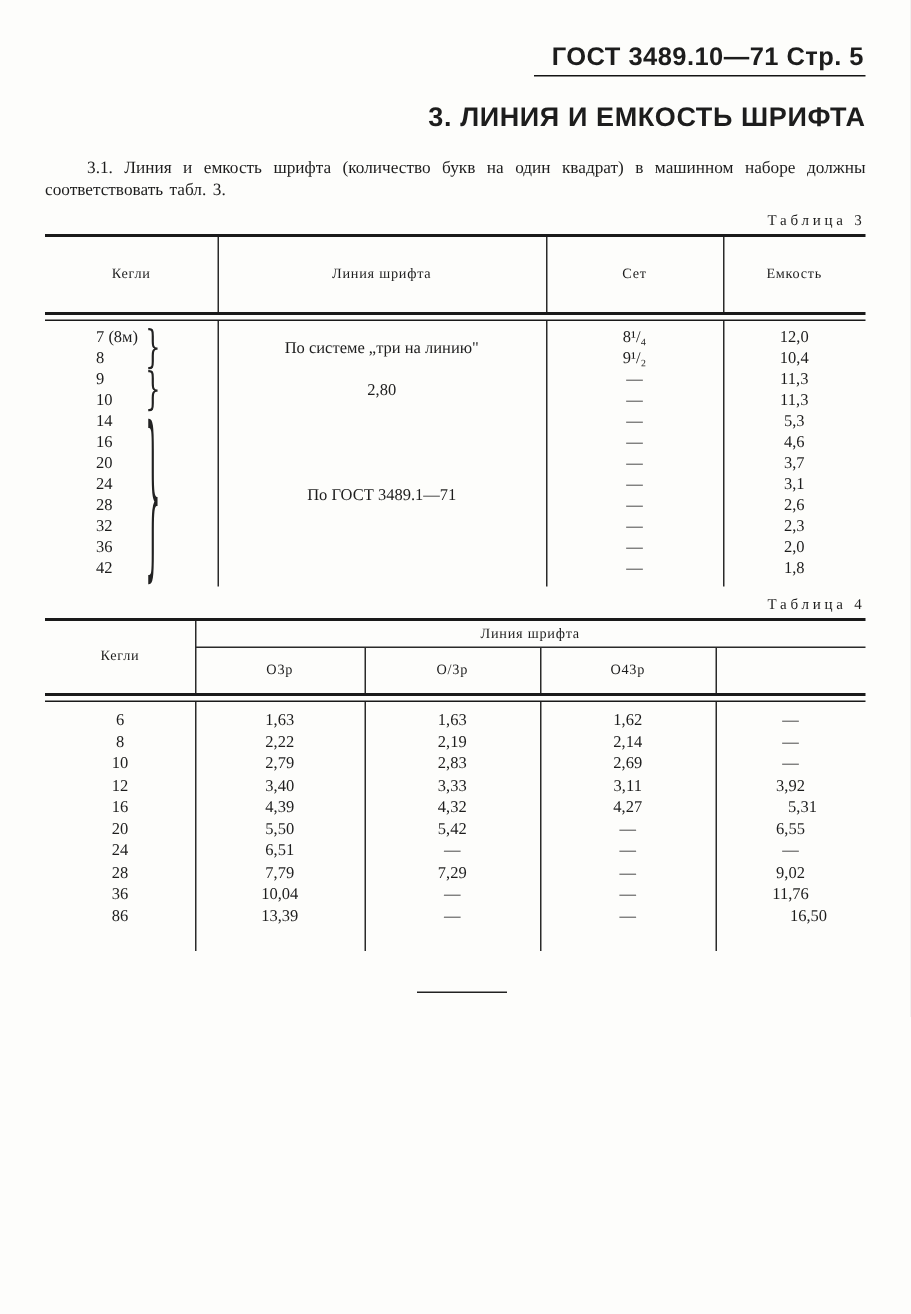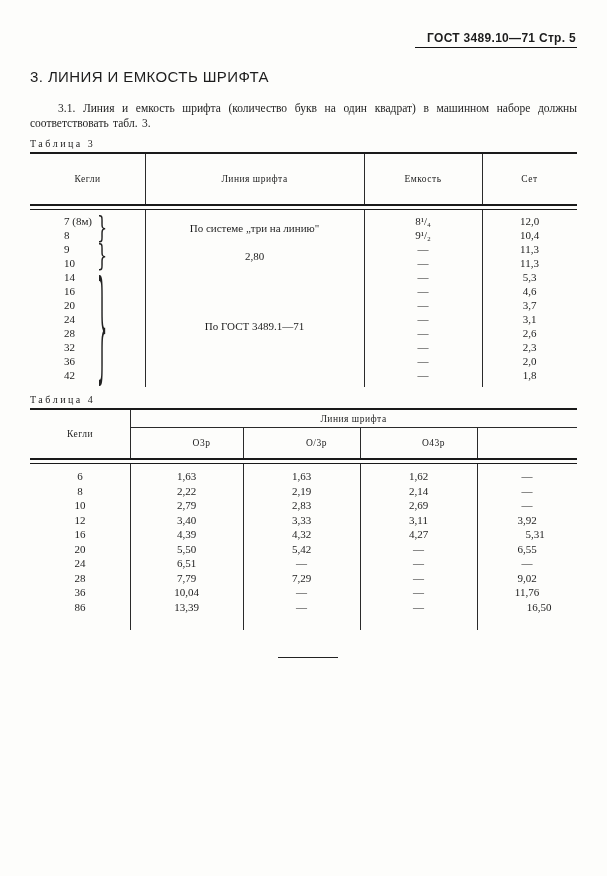--- a/index.html
+++ b/index.html
@@ -11,39 +11,39 @@
     color:#1d1d1d;
     font-family:"Liberation Serif","DejaVu Serif",serif;
     overflow:hidden;
   }
   .content{padding:28px 30px 0 30px;}
 
   .hdr-row{text-align:right;height:20px;}
   .doc-header{
     display:inline-block;
     font-family:"Liberation Sans","DejaVu Sans",sans-serif;
-    font-weight:bold;font-size:12px;
+    font-weight:bold;font-size:17px;
     border-bottom:1.6px solid #141414;
     padding:0 1px 2px 12px;
     letter-spacing:0.3px;
   }
   .sec-title{
-    text-align:left;margin-top:20px;
+    text-align:right;margin-top:20px;
     font-family:"Liberation Sans","DejaVu Sans",sans-serif;
-    font-weight:normal;font-size:15px;letter-spacing:0.4px;
+    font-weight:bold;font-size:18px;letter-spacing:0.4px;
   }
   .para{
     margin:16px 0 0 0;
     font-size:11.5px;line-height:15px;
     text-align:justify;text-indent:28px;
     word-spacing:1.5px;
   }
   .para.single{text-align:left;}
   .tcaption{
-    text-align:left;margin-top:7px;
+    text-align:right;margin-top:7px;
     font-size:10px;letter-spacing:2.5px;
   }
 
   
   .rule-top{height:0;border-top:2px solid #1a1a1a;}
   .rule-dbl{height:3px;border-top:2px solid #1a1a1a;border-bottom:1px solid #1a1a1a;}
 
   
   .t3{margin-top:3px;}
   .t3head{
@@ -84,21 +84,21 @@
     display:flex;align-items:center;justify-content:center;
     font-size:9.5px;letter-spacing:0.5px;
   }
   .t4span{
     position:absolute;left:100px;right:0;top:0;height:17px;
     display:flex;align-items:center;justify-content:center;
     font-size:9.5px;letter-spacing:0.5px;
     border-bottom:1px solid #2a2a2a;
   }
   .t4subs{
-    position:absolute;left:115px;right:0;top:18px;height:30px;
+    position:absolute;left:100px;right:0;top:18px;height:30px;
     display:grid;grid-template-columns:113px 117px 117px 100px;
   }
   .t4body{
     position:relative;
     display:grid;grid-template-columns:100px 113px 117px 117px 100px;
     grid-auto-rows:14.5px;
     padding:5px 0 16px 0;
     font-size:11px;
   }
   .t4c{display:flex;align-items:center;justify-content:center;white-space:nowrap;}
@@ -124,22 +124,22 @@
 
     <p class="para">3.1. Линия и емкость шрифта (количество букв на один квадрат) в машинном наборе должны соответствовать табл. 3.</p>
 
     <div class="tcaption">Таблица 3</div>
 
     <div class="t3">
       <div class="rule-top"></div>
       <div class="t3head">
         <div class="hcell">Кегли</div>
         <div class="hcell">Линия шрифта</div>
+        <div class="hcell">Сет</div>
         <div class="hcell">Емкость</div>
-        <div class="hcell">Сет</div>
         <div class="vl" style="left:115px"></div>
         <div class="vl" style="left:334px"></div>
         <div class="vl" style="left:452px"></div>
       </div>
       <div class="rule-dbl"></div>
       <div class="t3body">
         <div class="vl" style="left:115px"></div>
         <div class="vl" style="left:334px"></div>
         <div class="vl" style="left:452px"></div>
       <div class="t3c kegl" style="grid-area: 1 / 1;">7 (8м)</div>

